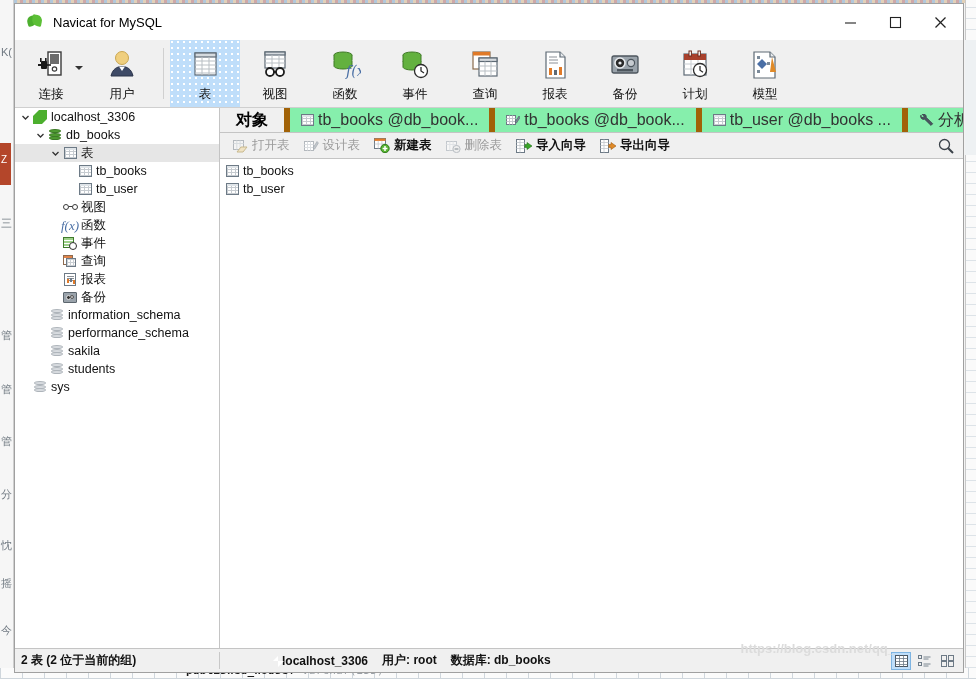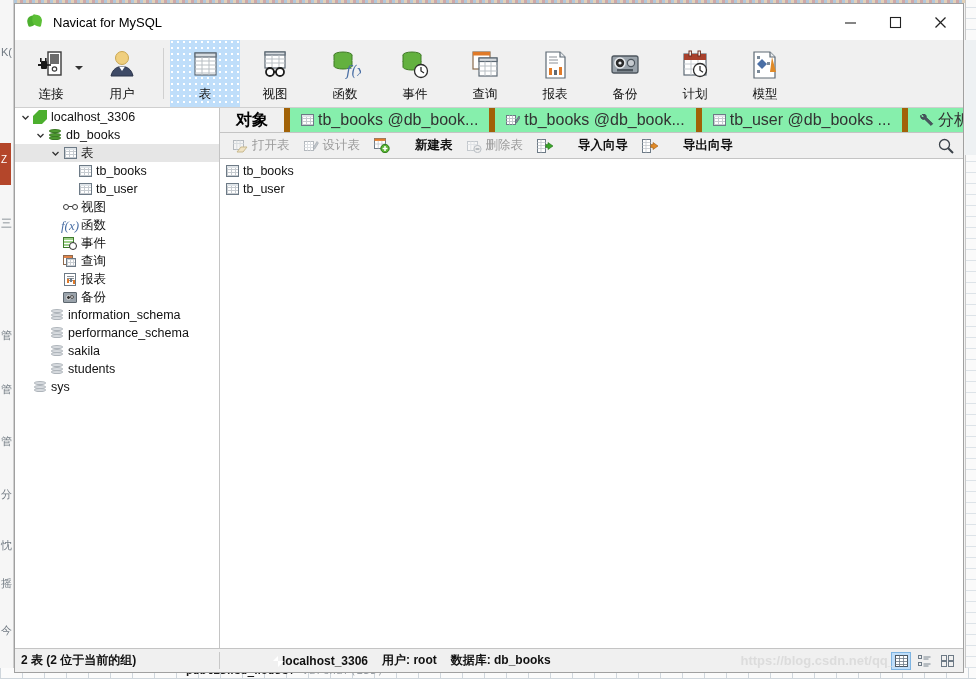--- a/index.html
+++ b/index.html
@@ -252,41 +252,41 @@
     border-left:1px solid #c4c4c4;
   }
 
   #actionbar {
     height:26px; flex:0 0 26px; background:#f0f0f0; display:flex; align-items:center;
     border-bottom:1px solid #c4c4c4; padding-left:6px; position:relative;
   }
   .act { display:flex; align-items:center; padding:0 7px; font-size:12.5px; height:26px; }
   .act .ai { margin-right:4px; display:flex; align-items:center; }
   .act.disabled { color:#9b9b9b; }
-  .act.enabled { color:#111; font-weight:bold;gap:21px; }
+  .act.enabled { color:#111; font-weight:bold; }
   #search-btn { margin-left:auto; width:34px; display:flex; align-items:center; justify-content:center; }
 
   #objlist { flex:1; background:#fff; overflow:hidden; padding-top:3px; }
   .obj-row { height:18px; display:flex; align-items:center; padding-left:6px; font-size:12.5px; color:#111; }
   .obj-row .oi { margin-right:4px; display:flex; }
 
   
   #statusbar {
     height:24px; flex:0 0 24px; background:#f0f0f0; border-top:1px solid #c4c4c4;
     display:flex; align-items:center; font-size:12px; color:#111; position:relative;font-weight:bold;
   }
   #st-left { width:205px; flex:0 0 205px; padding-left:6px; border-right:1px solid #c8c8c8; }
   #st-mid { display:flex; align-items:center; padding-left:58px; gap:14px; }
   #st-mid .sicon{margin-right:4px;}
   #st-right { margin-left:auto; display:flex; align-items:center; padding-right:6px; gap:3px;}
   .viewbtn{ width:20px;height:18px;display:flex;align-items:center;justify-content:center;}
   .viewbtn.on{background:#bfdefa;border:1px solid #7eb4e2;}
 
   #watermark {
-    position:absolute; right:68px; bottom:4px;
+    position:absolute; right:68px; bottom:16px;
     font-size:13px; color:#dcdcdc; white-space:nowrap;
     font-family:"Liberation Sans", sans-serif; pointer-events:none;
   }
 </style>
 </head>
 <body>
 
 <div id="bg-window">
   <div id="bg-top-edge"></div>
 

